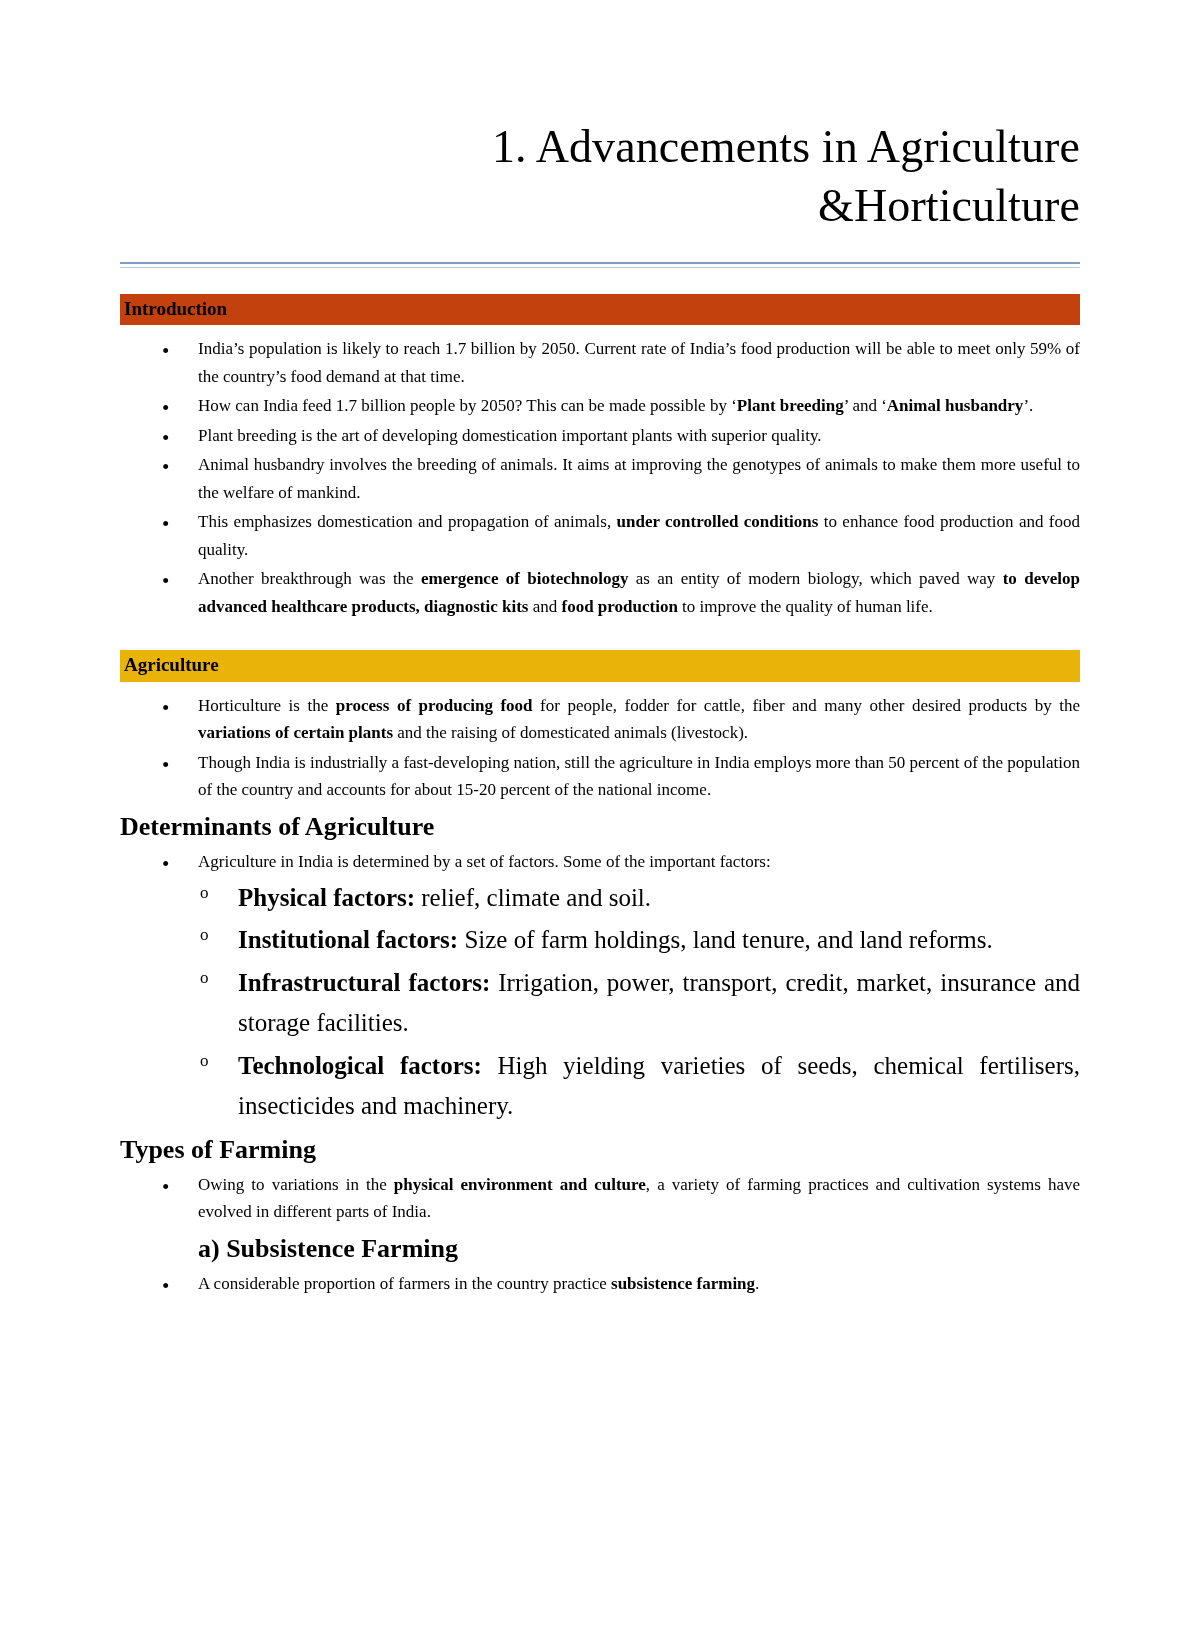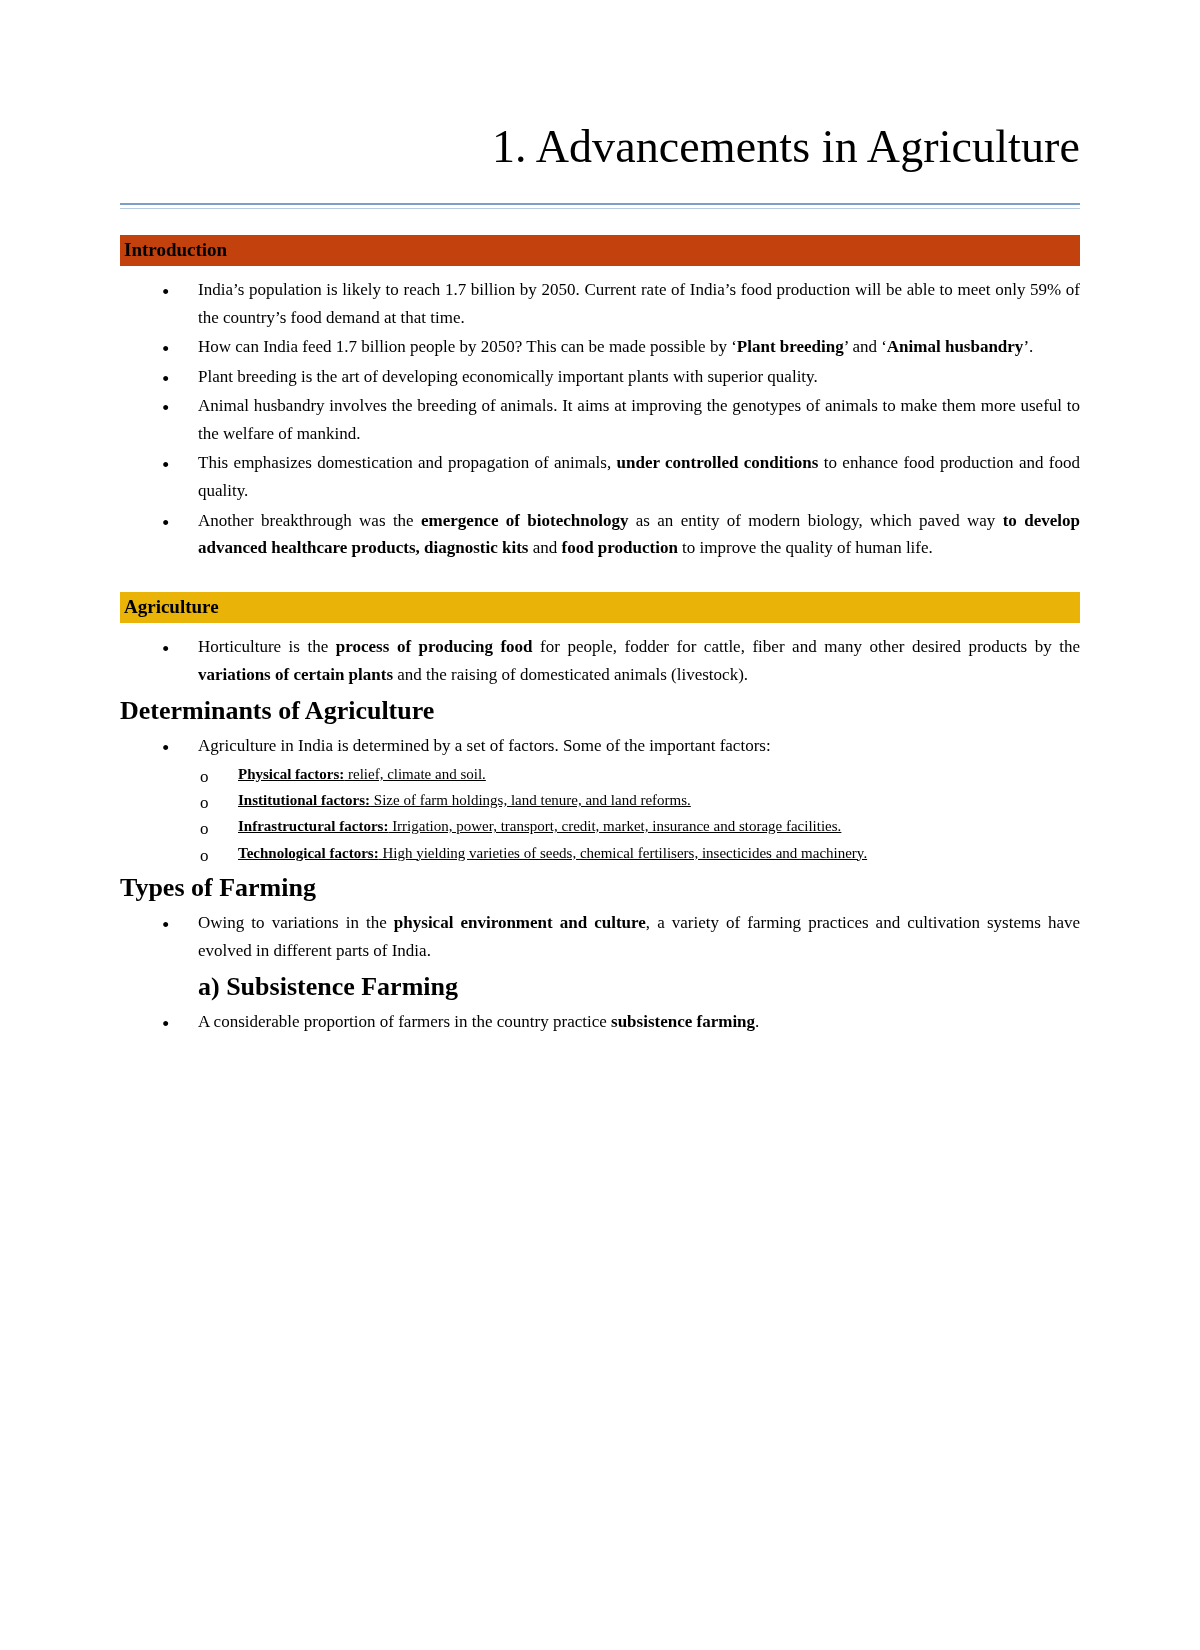--- a/index.html
+++ b/index.html
@@ -82,24 +82,23 @@
 
   ul.lvl2 {
     list-style: none;
     margin: 0;
     padding: 0;
   }
   ul.lvl2 > li {
     position: relative;
     padding-left: 118px;
     margin-bottom: 2px;
-    font-size: 15px;
+    font-size: 25px;
     line-height: 1.62;
     text-align: justify;
-    text-decoration: underline;
   }
   ul.lvl2 > li::before {
     content: "o";
     position: absolute;
     left: 80px;
     top: 0;
     font-size: 17px;
     line-height: 1.72;
   }
 
@@ -113,44 +112,46 @@
 
   b, strong { font-weight: bold; }
 </style>
 </head>
 <body>
 
 <div class="page">
 
   <h1 class="doc-title">
     <span class="line">1. Advancements in Agriculture</span>
+    <span class="line">&amp;Horticulture</span>
   </h1>
 
   <div class="title-rule"></div>
 
   <div class="section-bar beige">
     <span>Introduction</span>
   </div>
   <div class="block">
     <ul class="lvl1">
         <li><span>India’s population is likely to reach 1.7 billion by 2050. Current rate of India’s food production will be able to meet only 59% of the country’s food demand at that time.</span></li>
         <li><span>How can India feed 1.7 billion people by 2050? This can be made possible by ‘</span><b>Plant breeding</b><span>’ and ‘</span><b>Animal husbandry</b><span>’.</span></li>
-        <li><span>Plant breeding is the art of developing economically important plants with superior quality.</span></li>
+        <li><span>Plant breeding is the art of developing domestication important plants with superior quality.</span></li>
         <li><span>Animal husbandry involves the breeding of animals. It aims at improving the genotypes of animals to make them more useful to the welfare of mankind.</span></li>
         <li><span>This emphasizes domestication and propagation of animals, </span><b>under controlled conditions</b><span> to enhance food production and food quality.</span></li>
         <li><span>Another breakthrough was the </span><b>emergence of biotechnology</b><span> as an entity of modern biology, which paved way </span><b>to develop advanced healthcare products, diagnostic kits</b><span> and </span><b>food production</b><span> to improve the quality of human life.</span></li>
       </ul>
   </div>
 
   <div class="section-bar purple">
     <span>Agriculture</span>
   </div>
   <div class="block">
     <ul class="lvl1">
         <li><span>Horticulture is the </span><b>process of producing food</b><span> for people, fodder for cattle, fiber and many other desired products by the </span><b>variations of certain plants</b><span> and the raising of domesticated animals (livestock).</span></li>
+        <li><span>Though India is industrially a fast-developing nation, still the agriculture in India employs more than 50 percent of the population of the country and accounts for about 15-20 percent of the national income.</span></li>
       </ul>
 
     <div class="sub-head">Determinants of Agriculture</div>
     <ul class="lvl1">
         <li><span>Agriculture in India is determined by a set of factors. Some of the important factors:</span></li>
       </ul>
     <ul class="lvl2">
         <li><b>Physical factors:</b><span> relief, climate and soil.</span></li>
         <li><b>Institutional factors:</b><span> Size of farm holdings, land tenure, and land reforms.</span></li>
         <li><b>Infrastructural factors:</b><span> Irrigation, power, transport, credit, market, insurance and storage facilities.</span></li>

